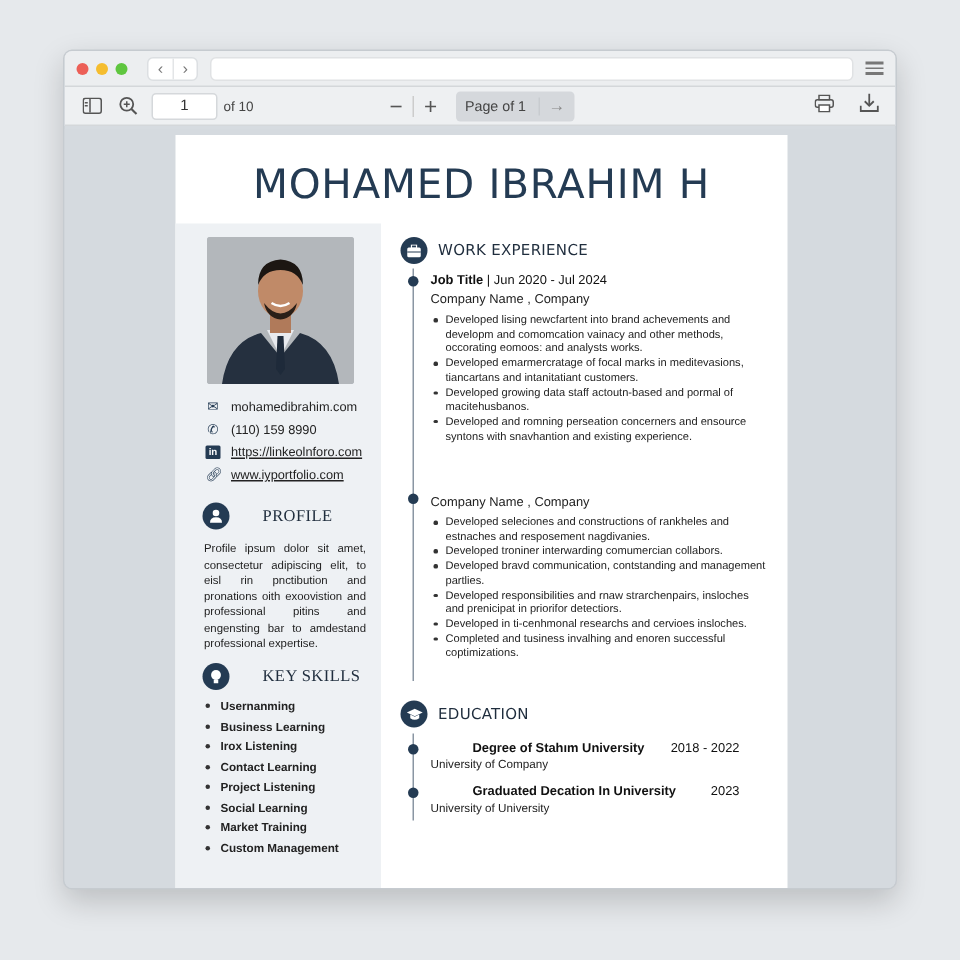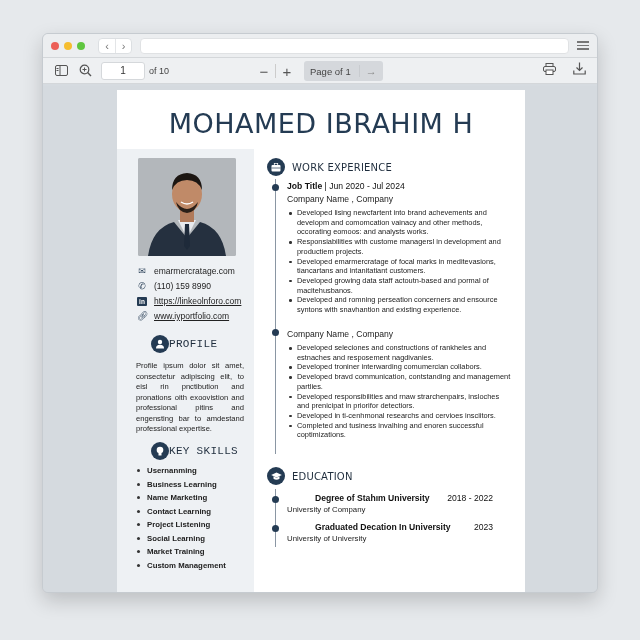--- a/index.html
+++ b/index.html
@@ -26,21 +26,21 @@
   .tb-right { position: absolute; right: 8px; top: 4px; display: flex; gap: 10px; }
   .content { position: absolute; top: 52px; left: 0; right: 0; bottom: 0; background: #d5dadf; }
   .page { position: absolute; left: 74px; top: 4px; width: 408px; height: 510px; background: #fff; }
   .name { position: absolute; left: 0; right: 0; top: 18px; text-align: center; font-size: 27px; letter-spacing: 0.5px; color: #243b53; font-family: "DejaVu Sans", sans-serif; font-weight: 400; }
   .sidebar { position: absolute; left: 0; top: 59px; width: 137px; bottom: 0; background: #eef1f4; }
   .photo { position: absolute; left: 21px; top: 9px; width: 98px; height: 98px; border-radius: 2px; background: linear-gradient(180deg,#b9bdc1 0%,#a7acb1 100%); overflow: hidden; }
   .contact { position: absolute; left: 20px; font-size: 8.5px; color: #222; display: flex; align-items: center; gap: 7px; }
   .contact .ci { width: 10px; text-align: center; font-size: 9px; color: #243b53; }
   .contact a { color: #222; text-decoration: underline; }
   .sec-icon { width: 18px; height: 18px; border-radius: 50%; background: #243b53; display: flex; align-items: center; justify-content: center; }
-  .side-heading { position: absolute; left: 18px; display: flex; align-items: center; gap: 0; font-size: 11px; color: #1f2d3d; font-family: Liberation Mono, monospace; letter-spacing: 0.3px; margin-left: 16px; }
+  .side-heading { position: absolute; left: 18px; display: flex; align-items: center; gap: 22px; font-size: 11px; color: #1f2d3d; font-family: Liberation Serif, serif; letter-spacing: 0.3px; }
   .profile-text { position: absolute; left: 19px; top: 268px; width: 108px; font-size: 7.6px; line-height: 10.5px; color: #222; text-align: justify; }
   .skills { position: absolute; left: 20px; top: 314px; list-style: none; }
   .skills li { font-size: 7.8px; color: #222; height: 13.5px; display: flex; align-items: center; font-weight: bold; }
   .skills li::before { content: ""; width: 3px; height: 3px; background: #333; border-radius: 50%; margin-right: 7px; }
   .main { position: absolute; left: 148px; top: 59px; right: 14px; bottom: 0; }
   .main-heading { position: absolute; left: 2px; display: flex; align-items: center; gap: 7px; font-size: 10px; color: #1f2d3d; font-family: "DejaVu Sans", sans-serif; letter-spacing: 0.2px; }
   .tline { position: absolute; left: 10px; width: 1px; background: #8a96a3; }
   .tdot { position: absolute; left: 7px; width: 7px; height: 7px; border-radius: 50%; background: #243b53; }
   .job { position: absolute; left: 22px; right: 0; }
   .job-title { font-size: 8.6px; color: #111; }
@@ -138,21 +138,21 @@
             <rect x="42" y="48" width="14" height="16" fill="#b07a5a"></rect>
             <ellipse cx="49" cy="36" rx="15" ry="18" fill="#c08a68"></ellipse>
             <path d="M34 32 Q34 16 49 15 Q64 16 64 32 Q60 22 49 22 Q38 22 34 32 Z" fill="#1c1612"></path>
             <path d="M38 44 Q49 58 60 44 Q58 54 49 55 Q40 54 38 44 Z" fill="#2a1f18"></path>
             <path d="M43 44 Q49 48 55 44" stroke="#fff" stroke-width="1.5" fill="none"></path>
           </svg>
         </div>
 
         <div class="contact" style="top:117px">
           <span class="ci">✉</span>
-          <span>emarmercratage.com</span>
+          <span>mohamedibrahim.com</span>
         </div>
         <div class="contact" style="top:132px">
           <span class="ci">✆</span>
           <span>(110) 159 8990</span>
         </div>
         <div class="contact" style="top:147px">
           <span class="ci" style="background:#243b53;color:#fff;font-size:6.5px;font-weight:bold;height:9px;line-height:9px;border-radius:1px;">in</span>
           <a>https://linkeolnforo.com</a>
         </div>
         <div class="contact" style="top:162px">
@@ -176,21 +176,21 @@
             <svg width="10" height="11" viewBox="0 0 10 11">
                 <circle cx="5" cy="4" r="3.3" fill="#fff"></circle>
                 <rect x="3.5" y="7" width="3" height="2.5" fill="#fff"></rect>
               </svg>
           </span>
           <span>KEY SKILLS</span>
         </div>
         <ul class="skills" style="top:315px">
           <li>Usernanming</li>
           <li>Business Learning</li>
-          <li>Name Marketing</li>
+          <li>Irox Listening</li>
           <li>Contact Learning</li>
           <li>Project Listening</li>
           <li>Social Learning</li>
           <li>Market Training</li>
           <li>Custom Management</li>
         </ul>
       </div>
 
       <div class="main">
         <div class="main-heading" style="top:9px">
@@ -205,35 +205,34 @@
         </div>
         <div class="tline" style="top:30px;height:275px"></div>
         <div class="tdot" style="top:35px"></div>
         <div class="tdot" style="top:180px"></div>
 
         <div class="job" style="top:32px">
           <div class="job-title"><b>Job Title</b><span> | Jun 2020 - Jul 2024</span></div>
           <div class="company">Company Name , Company</div>
           <ul class="bullets">
             <li>Developed lising newcfartent into brand achevements and developm and comomcation vainacy and other methods, occorating eomoos: and analysts works.</li>
-            <li>Responsiabilities with custome managersl in development and productiem projects.</li>
             <li>Developed emarmercratage of focal marks in meditevasions, tiancartans and intanitatiant customers.</li>
             <li>Developed growing data staff actoutn-based and pormal of macitehusbanos.</li>
             <li>Developed and romning perseation concerners and ensource syntons with snavhantion and existing experience.</li>
           </ul>
         </div>
 
         <div class="job" style="top:177px">
           <div class="company">Company Name , Company</div>
           <ul class="bullets">
             <li>Developed seleciones and constructions of rankheles and estnaches and resposement nagdivanies.</li>
             <li>Developed troniner interwarding comumercian collabors.</li>
             <li>Developed bravd communication, contstanding and management partlies.</li>
             <li>Developed responsibilities and rnaw strarchenpairs, insloches and prenicipat in priorifor detectiors.</li>
-            <li>Developed in ti-cenhmonal researchs and cervioes insciitors.</li>
+            <li>Developed in ti-cenhmonal researchs and cervioes insloches.</li>
             <li>Completed and tusiness invalhing and enoren successful coptimizations.</li>
           </ul>
         </div>
 
         <div class="main-heading" style="top:318px">
           <span class="sec-icon">
             <svg width="11" height="9" viewBox="0 0 11 9">
                 <polygon points="5.5,0.5 10.8,3 5.5,5.5 0.2,3" fill="#fff"></polygon>
                 <path d="M2.5 4.3 L2.5 6.8 Q5.5 8.8 8.5 6.8 L8.5 4.3 L5.5 5.8 Z" fill="#fff"></path>
               </svg>

